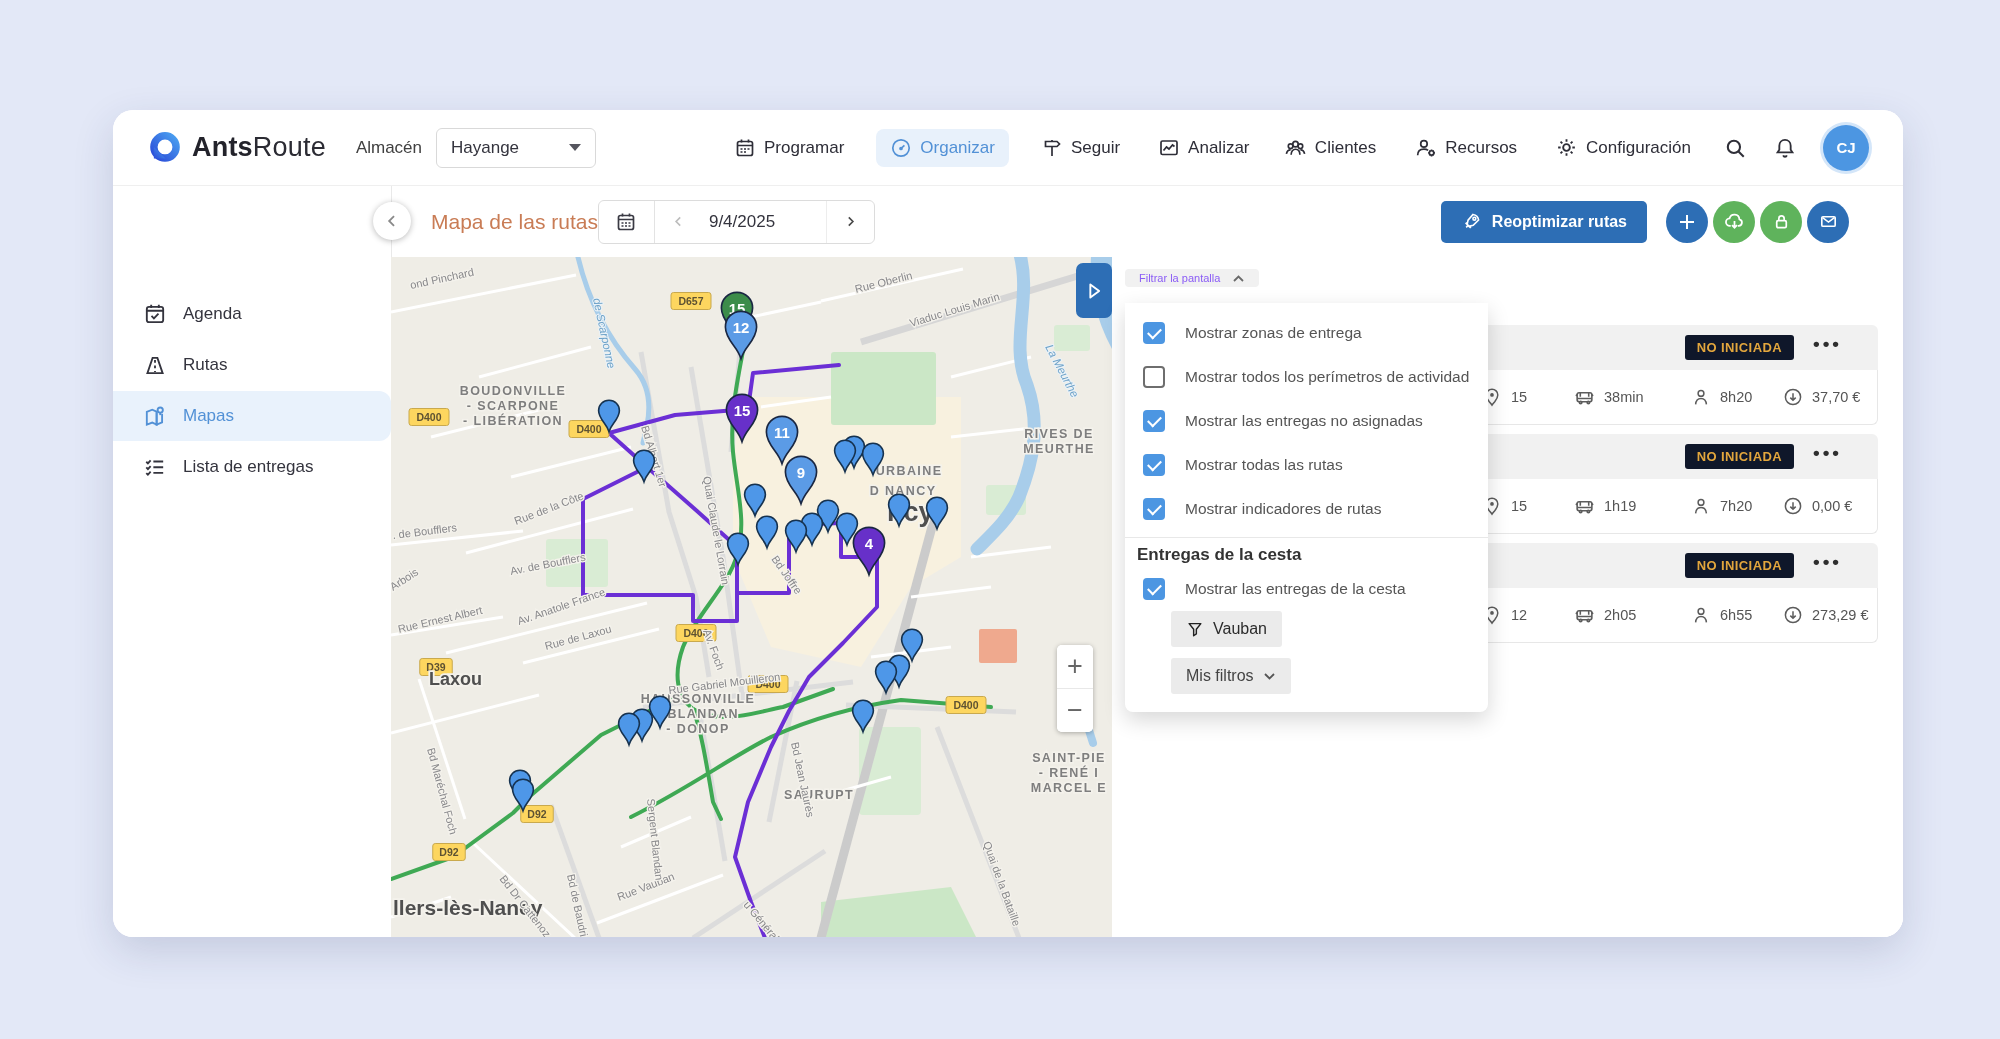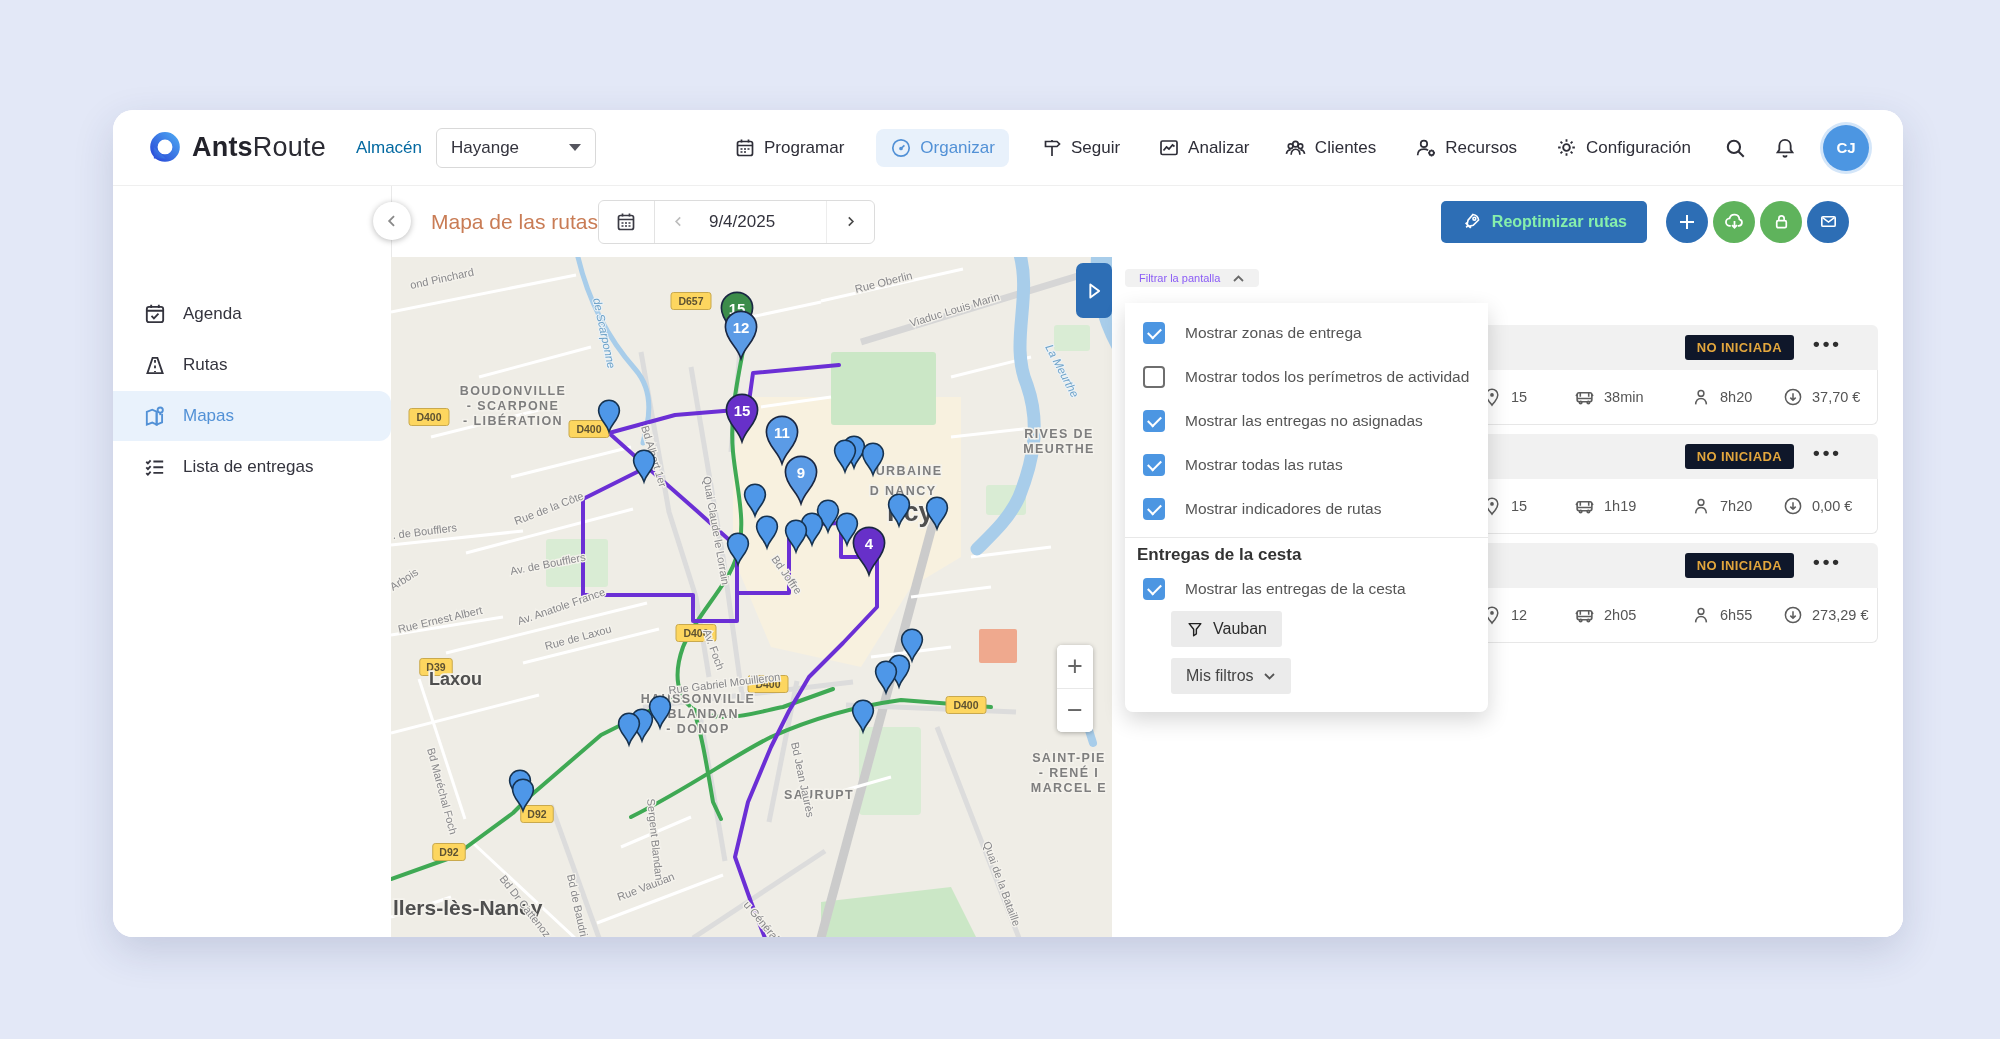--- a/index.html
+++ b/index.html
@@ -8,21 +8,21 @@
   svg{display:block;}
   .stage{position:absolute;inset:0;background:#E3E8F7;}
   .app-card{position:absolute;left:113px;top:110px;width:1790px;height:827px;background:#fff;border-radius:20px;box-shadow:0 14px 40px rgba(35,50,100,.16);overflow:hidden;}
 
   
   .navbar{position:absolute;left:0;top:0;right:0;height:76px;display:flex;align-items:center;padding:0 34px;border-bottom:1px solid #EFEFEF;background:#fff;z-index:30;}
   .logo{display:flex;align-items:center;gap:9px;}
   .logo-text{font-size:27px;color:#23232B;letter-spacing:.2px;}
   .logo-text b{font-weight:700;}
   .logo-text span{font-weight:400;color:#2B2B33;}
-  .wh-label{margin-left:30px;font-size:17px;color:#0369a1;}
+  .wh-label{margin-left:30px;font-size:17px;color:#404040;}
   .wh-select{margin-left:14px;width:160px;height:40px;border:1px solid #D9D9D9;border-radius:6px;display:flex;align-items:center;padding:0 14px;font-size:17px;color:#34343E;cursor:pointer;background:#fff;}
   .wh-select .tri{margin-left:auto;width:0;height:0;border-left:6px solid transparent;border-right:6px solid transparent;border-top:7px solid #55555E;}
   .nav-center{display:flex;align-items:center;gap:26px;margin-left:132px;}
   .nav-item{display:flex;align-items:center;gap:8px;font-size:17px;color:#2E2E38;cursor:pointer;padding:8px 6px;border-radius:8px;white-space:nowrap;}
   .nav-item svg{stroke:#2E2E38;}
   .nav-item.active{background:#E8F1FB;color:#5291D6;padding:8px 14px;}
   .nav-item.active svg{stroke:#5291D6;}
   .nav-right{display:flex;align-items:center;gap:26px;margin-left:auto;}
   .icon-btn{cursor:pointer;display:flex;align-items:center;}
   .avatar{width:46px;height:46px;border-radius:50%;background:#4C96E2;color:#fff;font-size:15px;font-weight:700;display:flex;align-items:center;justify-content:center;box-shadow:0 0 0 3px #D4E6F9;cursor:pointer;text-align:right;}
@@ -38,21 +38,21 @@
   .content{position:absolute;left:278px;top:76px;right:0;bottom:0;background:#fff;}
   .content-header{position:relative;height:71px;display:flex;align-items:center;border-left:1px solid #E9E9E9;padding-right:54px;background:#fff;z-index:25;}
   .back-btn{position:absolute;left:-19px;top:16px;width:38px;height:38px;border-radius:50%;background:#fff;box-shadow:0 1px 6px rgba(0,0,0,.28);display:flex;align-items:center;justify-content:center;cursor:pointer;z-index:26;}
   .page-title{margin-left:39px;font-size:21px;color:#C97C55;font-weight:500;white-space:nowrap;}
   .datepicker{height:44px;width:277px;border:1px solid #DCDCDC;border-radius:6px;display:flex;align-items:center;overflow:hidden;background:#fff;}
   .dp-cal{width:56px;height:100%;display:flex;align-items:center;justify-content:center;border-right:1px solid #E3E3E3;cursor:pointer;}
   .dp-prev,.dp-next{width:48px;height:100%;display:flex;align-items:center;justify-content:center;cursor:pointer;}
   .dp-next{margin-left:auto;border-left:1px solid #EDEDED;}
   .dp-date{font-size:17px;color:#34343E;margin-left:6px;}
   .header-actions{margin-left:auto;display:flex;align-items:center;gap:5px;}
-  .btn-primary{height:42px;padding:0 20px;background:#2D6EB5;border:none;border-radius:5px;color:#86efac;font-size:16px;font-weight:700;font-family:inherit;display:flex;align-items:center;gap:10px;cursor:pointer;margin-right:14px;}
+  .btn-primary{height:42px;padding:0 20px;background:#2D6EB5;border:none;border-radius:5px;color:#ffffff;font-size:16px;font-weight:700;font-family:inherit;display:flex;align-items:center;gap:10px;cursor:pointer;margin-right:14px;}
   .circle-btn{width:42px;height:42px;border-radius:50%;border:none;display:flex;align-items:center;justify-content:center;cursor:pointer;}
   .circle-blue{background:#2D6EB5;}
   .circle-green{background:#5FB35C;}
 
   .content-main{position:absolute;left:0;top:71px;right:0;bottom:0;}
   
   .map{position:absolute;left:0;top:0;width:721px;height:680px;overflow:hidden;background:#EFEDE6;}
   .map-collapse{position:absolute;right:0;top:6px;width:36px;height:55px;background:#2D6EB5;border-radius:7px;display:flex;align-items:center;justify-content:center;cursor:pointer;z-index:6;}
   .zoom-ctrl{position:absolute;right:19px;top:388px;width:36px;background:#fff;border-radius:5px;box-shadow:0 1px 5px rgba(0,0,0,.3);z-index:6;overflow:hidden;}
   .zoom-btn{width:36px;height:43px;display:flex;align-items:center;justify-content:center;font-size:27px;color:#666;cursor:pointer;background:#fff;border:none;font-family:inherit;}

